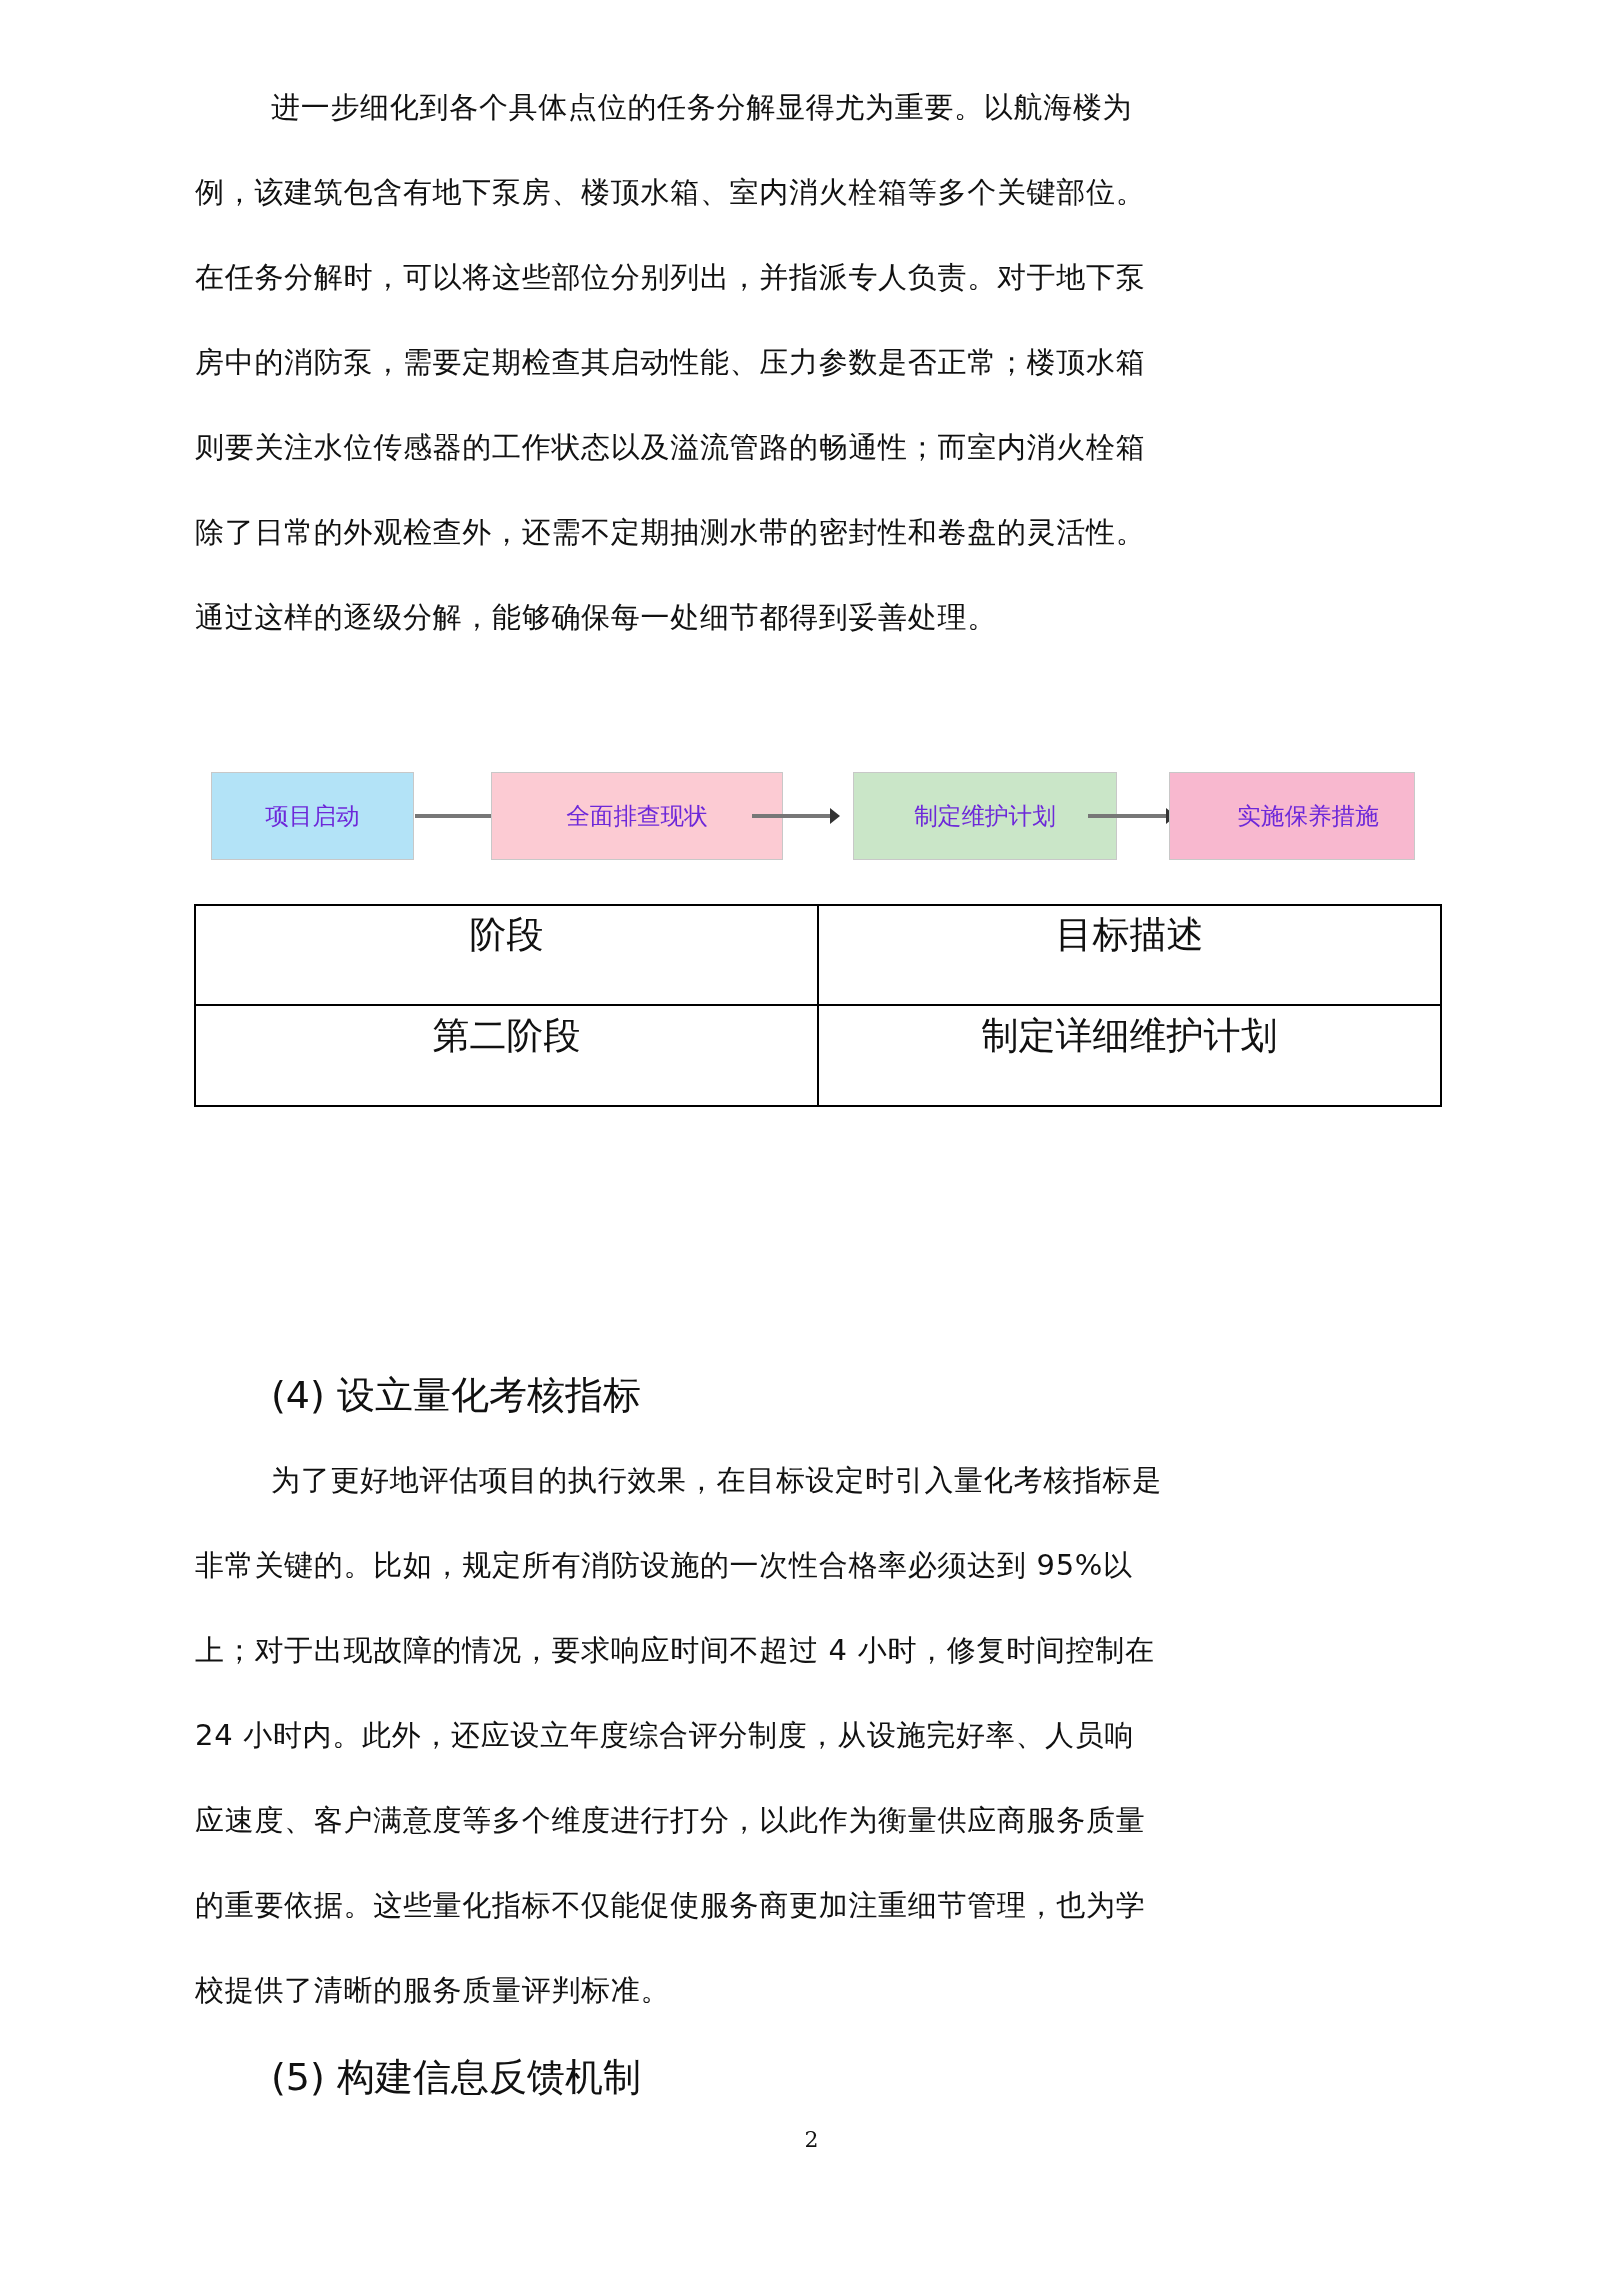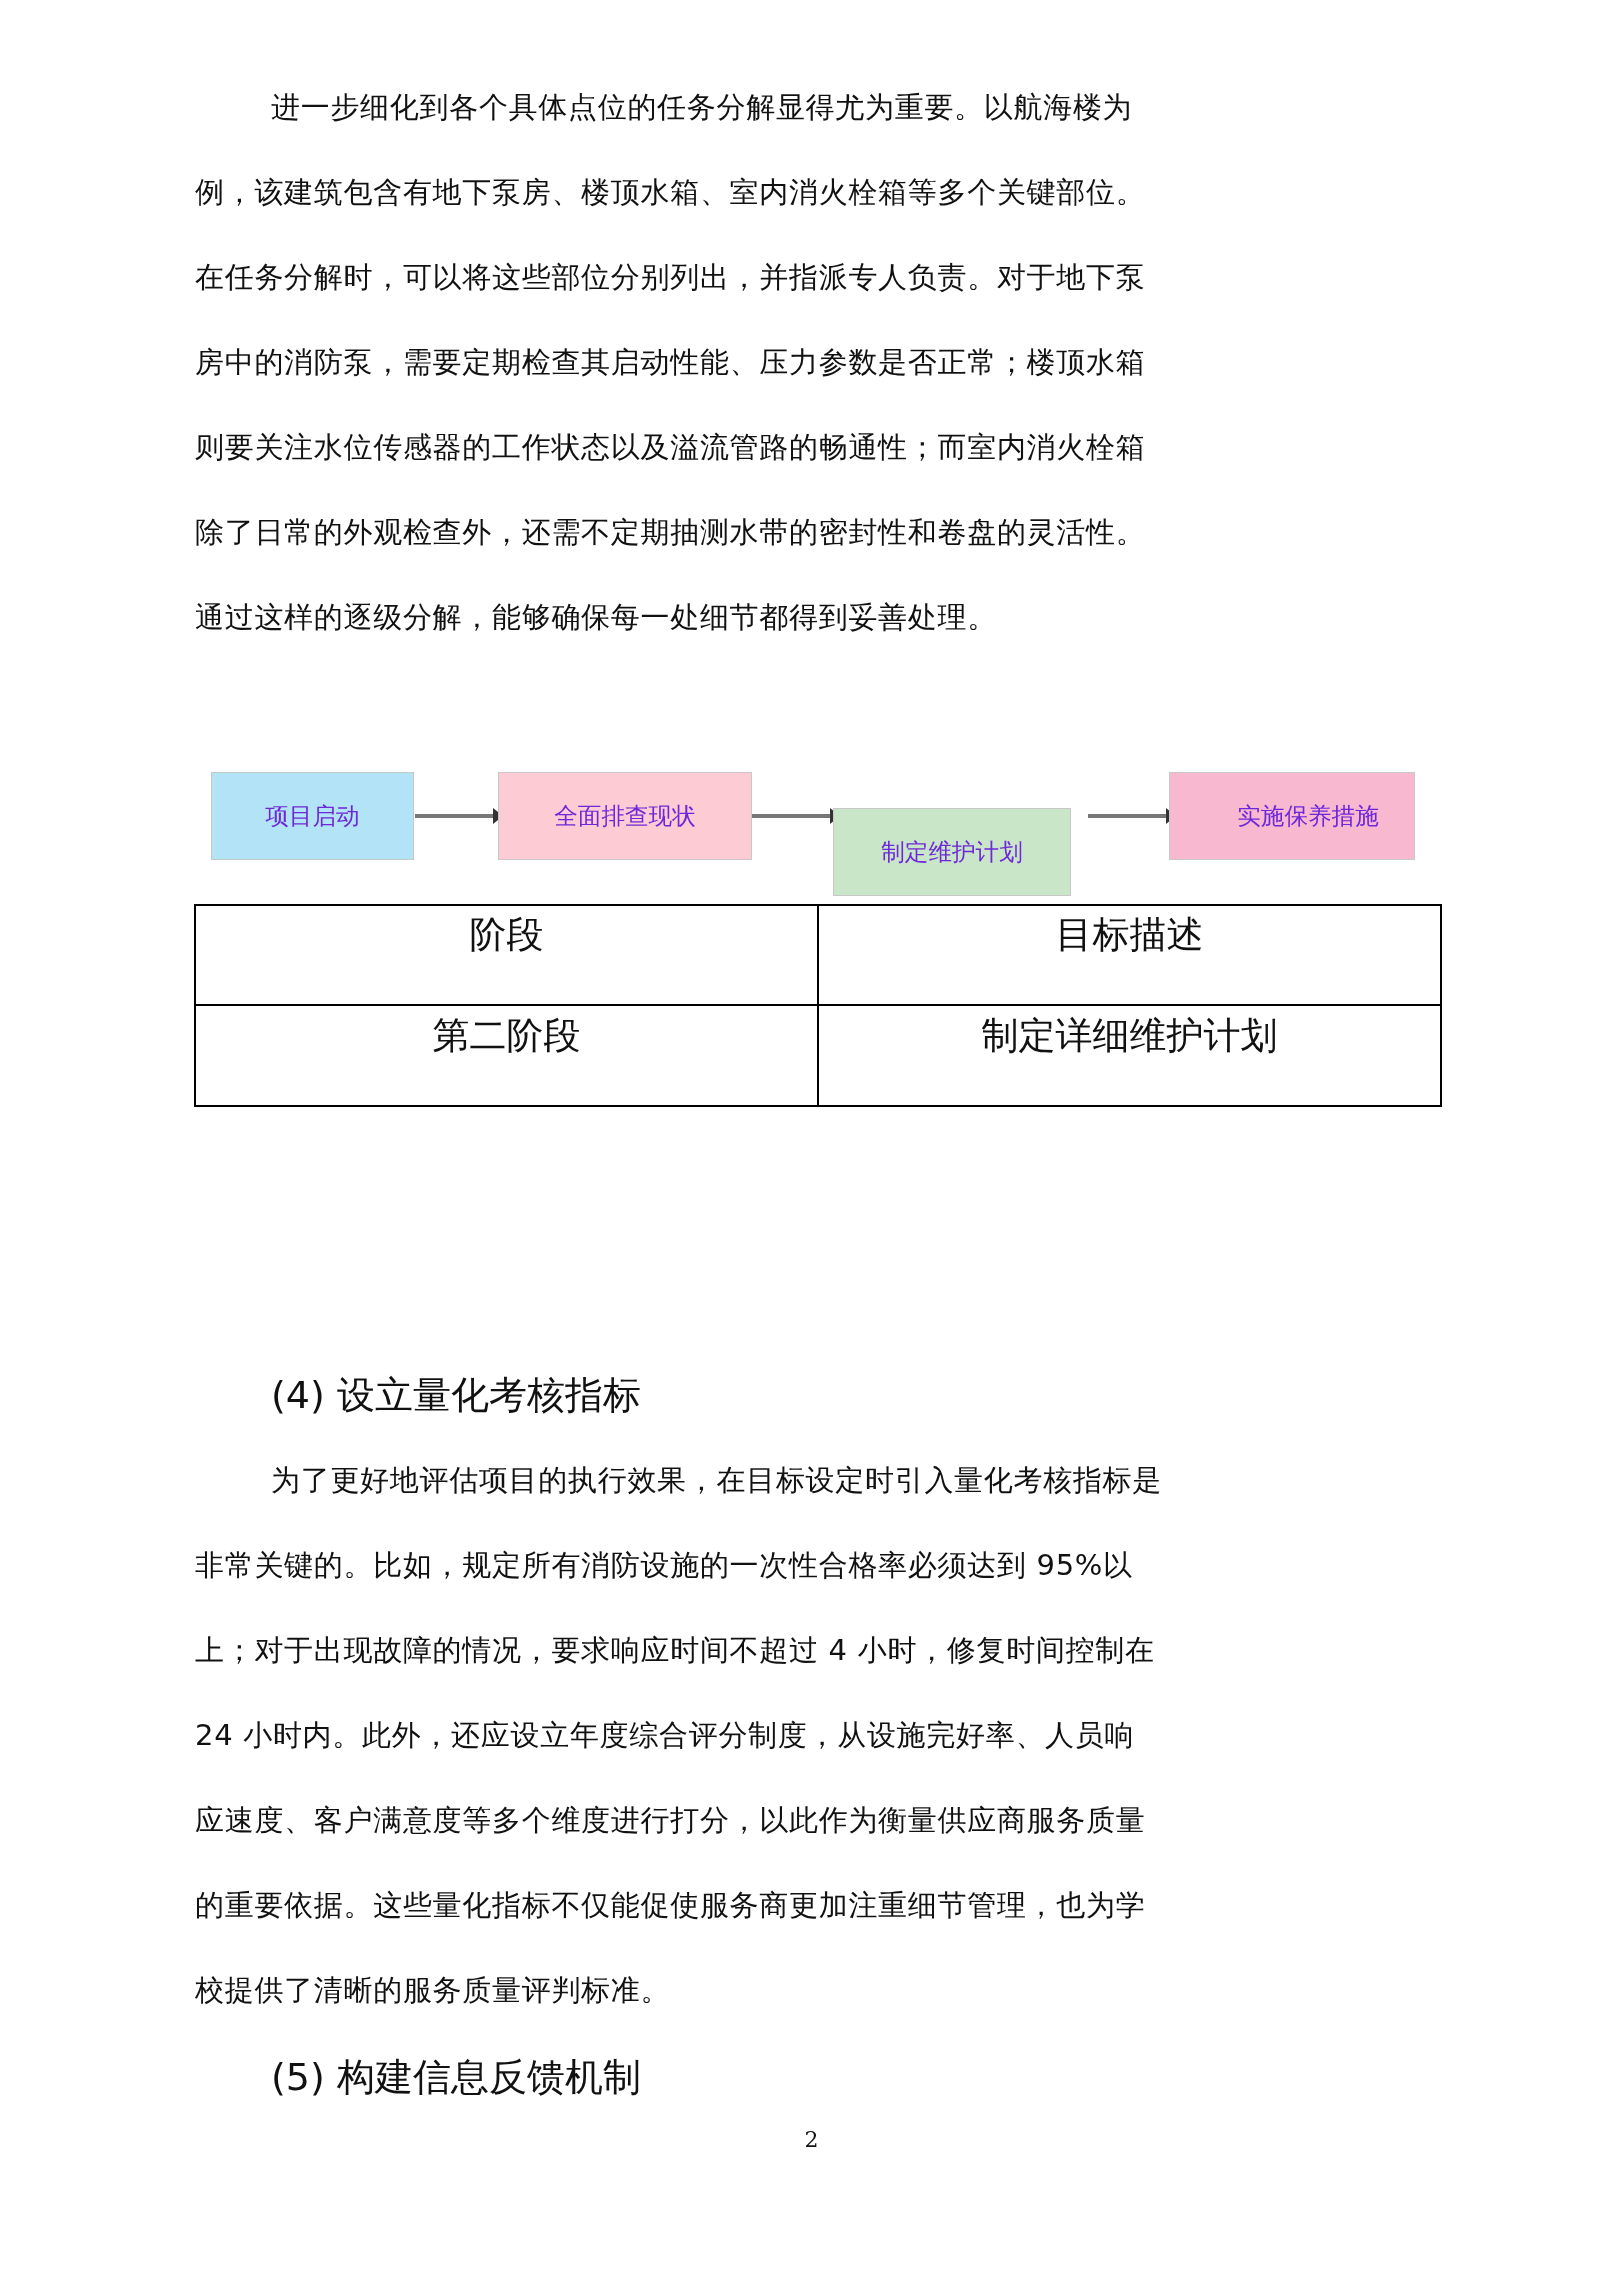--- a/index.html
+++ b/index.html
@@ -33,25 +33,25 @@
   <span class="line">则要关注水位传感器的工作状态以及溢流管路的畅通性；而室内消火栓箱</span>
   <span class="line">除了日常的外观检查外，还需不定期抽测水带的密封性和卷盘的灵活性。</span>
   <span class="line">通过这样的逐级分解，能够确保每一处细节都得到妥善处理。</span>
 </div>
 
 <div class="flow">
   <div class="box" style="left:0;width:203px;background:#b3e3f7;">
     <span>项目启动</span>
   </div>
   <div class="arrow" style="left:204px;width:79px;"></div>
-  <div class="box" style="left:287px;width:254px;background:#fccbd3;">
+  <div class="box" style="left:280px;width:292px;background:#fccbd3;">
     <span>全面排查现状</span>
   </div>
   <div class="arrow" style="left:541px;width:79px;"></div>
-  <div class="box" style="left:622px;width:238px;background:#cae6c8;margin-top:36px;">
+  <div class="box" style="left:642px;width:264px;background:#cae6c8;">
     <span>制定维护计划</span>
   </div>
   <div class="arrow" style="left:877px;width:79px;"></div>
   <div class="box" style="left:958px;width:246px;background:#f8b8cf;padding-left:32px;">
     <span>实施保养措施</span>
   </div>
 </div>
 
 <table class="stages">
   <tbody>

